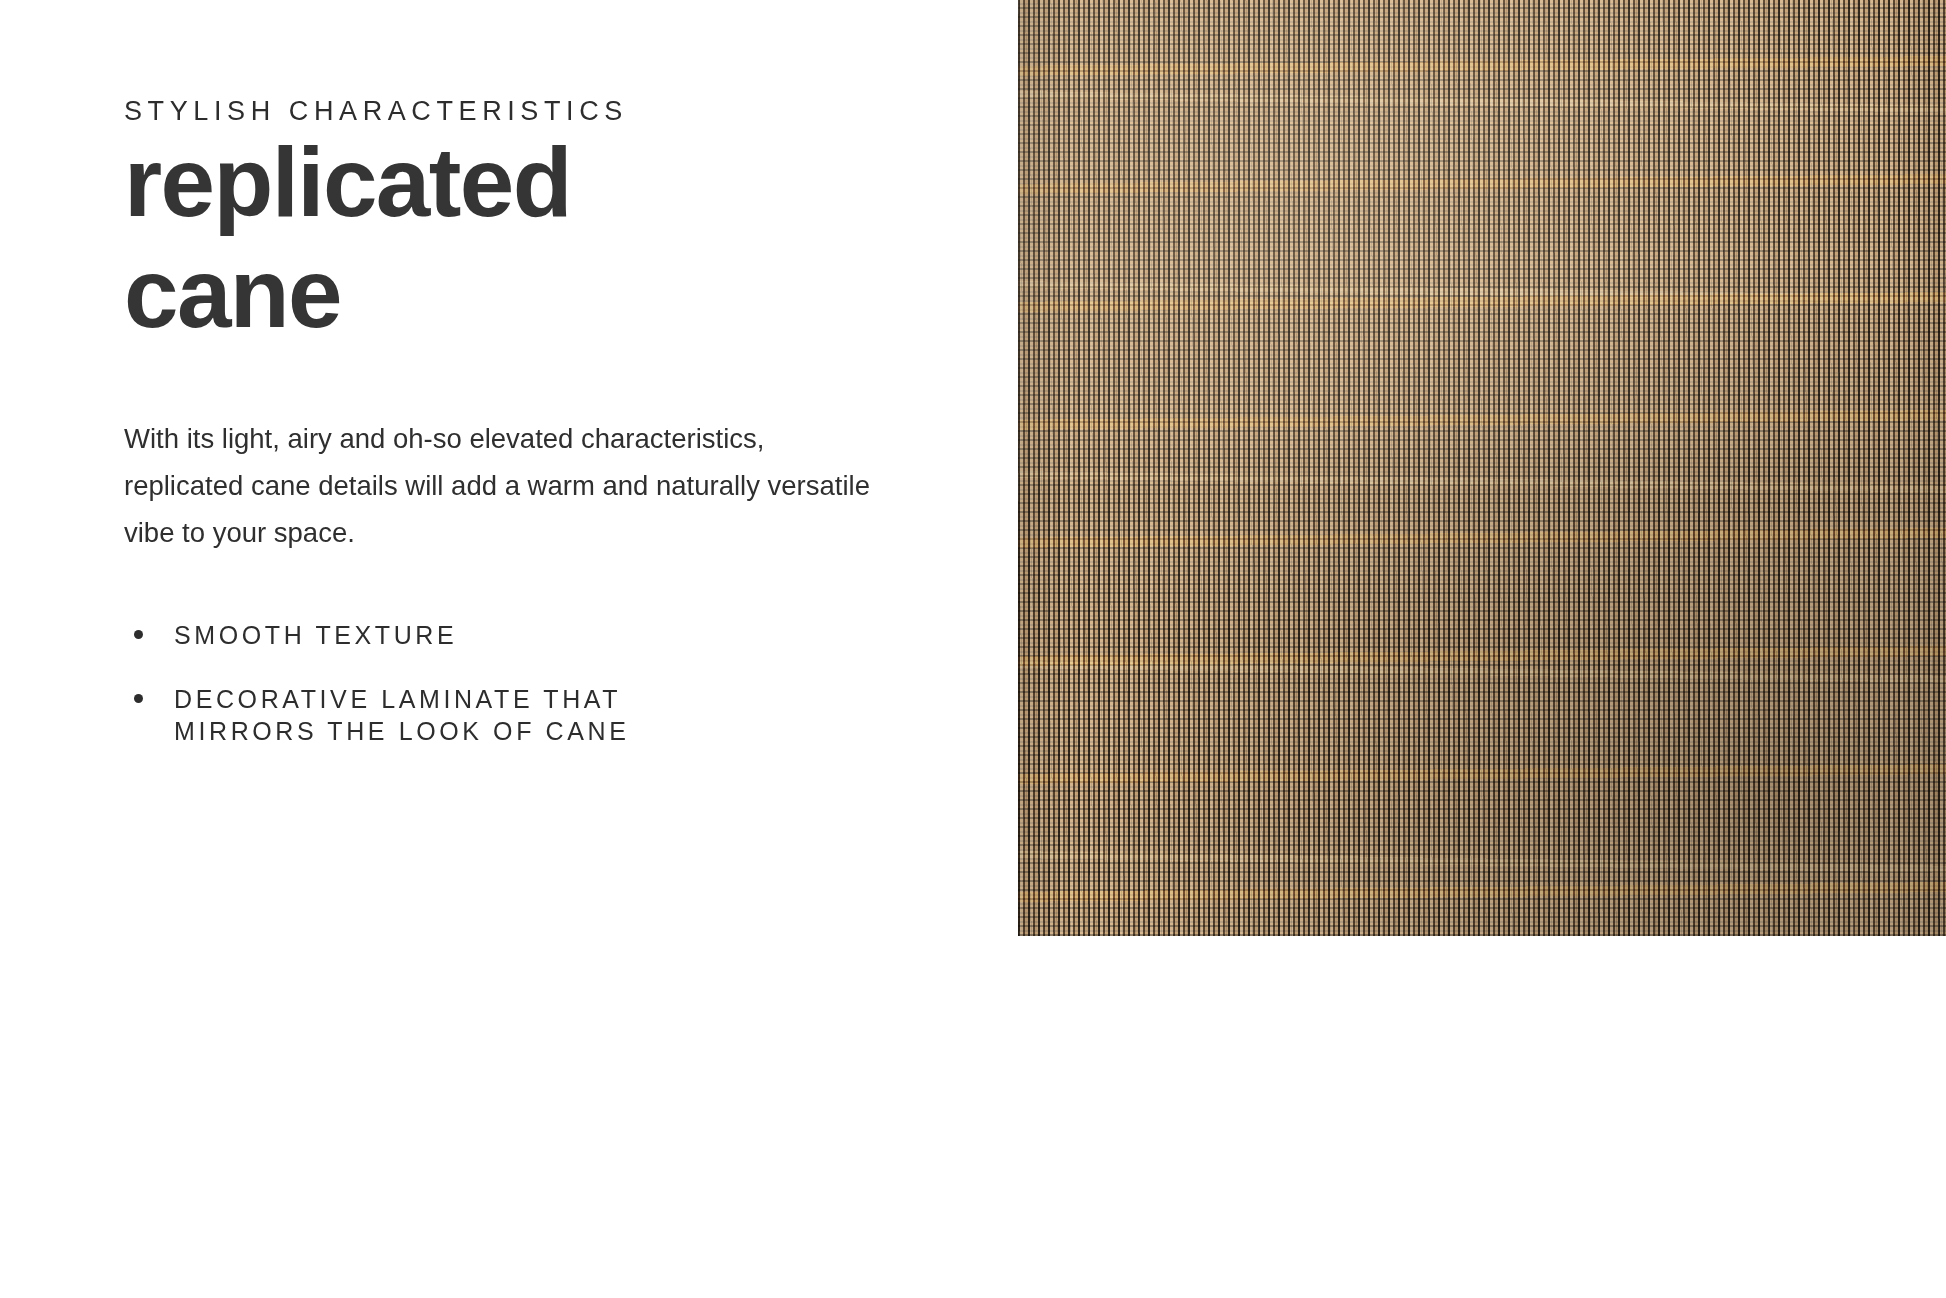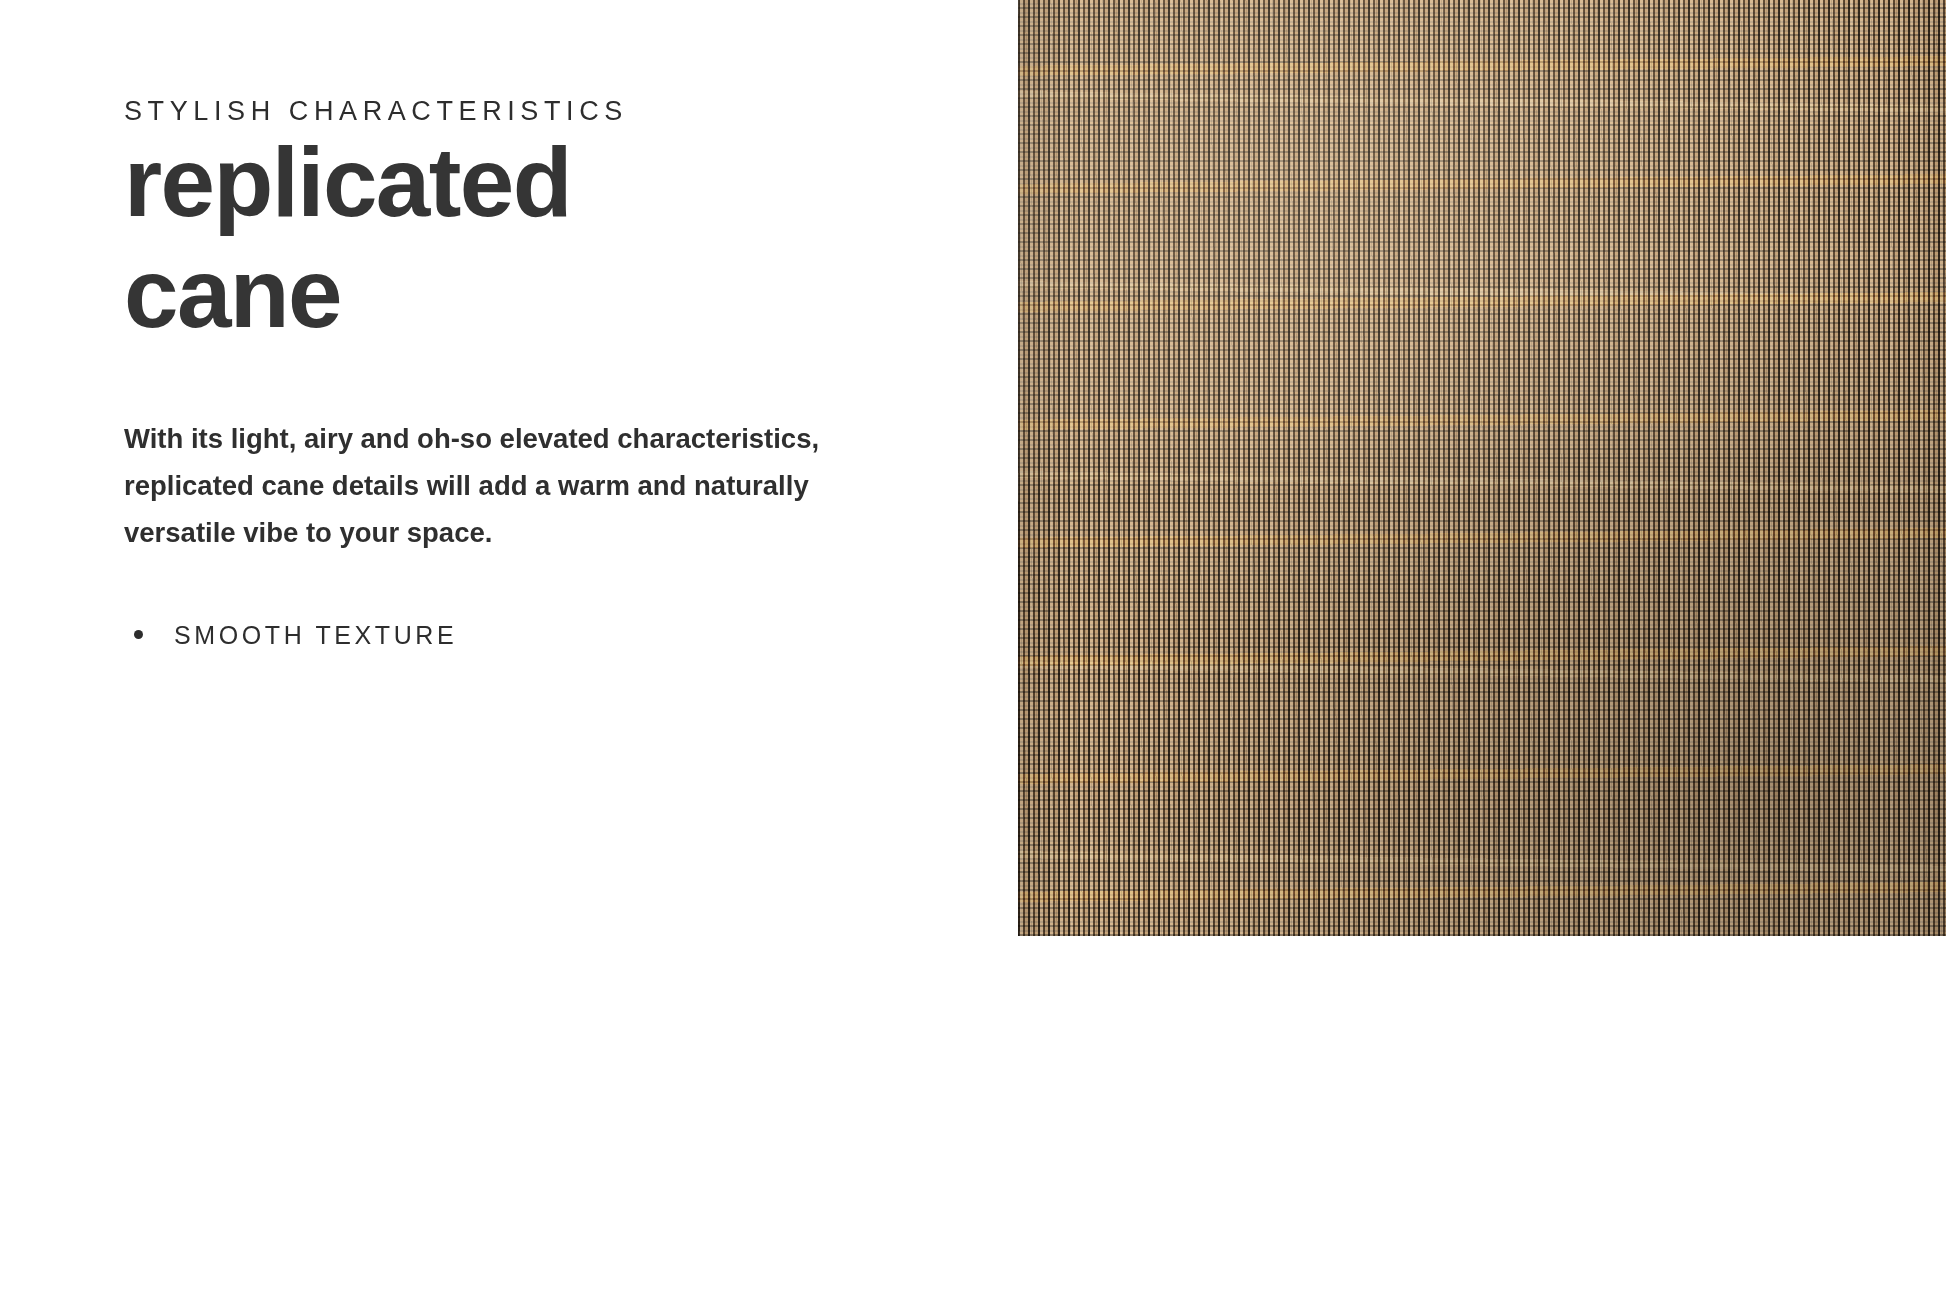--- a/index.html
+++ b/index.html
@@ -46,21 +46,21 @@
     font-weight: 700;
     color: #353535;
     letter-spacing: -1.6px;
     max-width: 620px;
   }
   .body-copy {
     margin-top: 66px;
     font-size: 27.5px;
     line-height: 1.72;
     color: #2f2f2f;
-    font-weight: 700;
+    font-weight: 400;
     max-width: 760px;
   }
   .bullets {
     margin-top: 62px;
     list-style: none;
     padding-left: 4px;
   }
   .bullets li {
     position: relative;
     padding-left: 46px;
@@ -190,20 +190,25 @@
 
       <h1 class="headline">replicated cane</h1>
 
       <p class="body-copy">With its light, airy and oh-so elevated characteristics, replicated cane details will add a warm and naturally versatile vibe to your space.</p>
 
       <ul class="bullets">
         <li>
           <span class="dot"></span>
           <span>SMOOTH TEXTURE</span>
         </li>
+        <li>
+          <span class="dot"></span>
+          <span>DECORATIVE LAMINATE THAT</span>
+          <span class="line2">MIRRORS THE LOOK OF CANE</span>
+        </li>
       </ul>
 
     </div>
   </section>
 
   <section class="image-panel">
     <div class="weave">
       <div class="base"></div>
       <div class="warp"></div>
       <div class="weft"></div>

